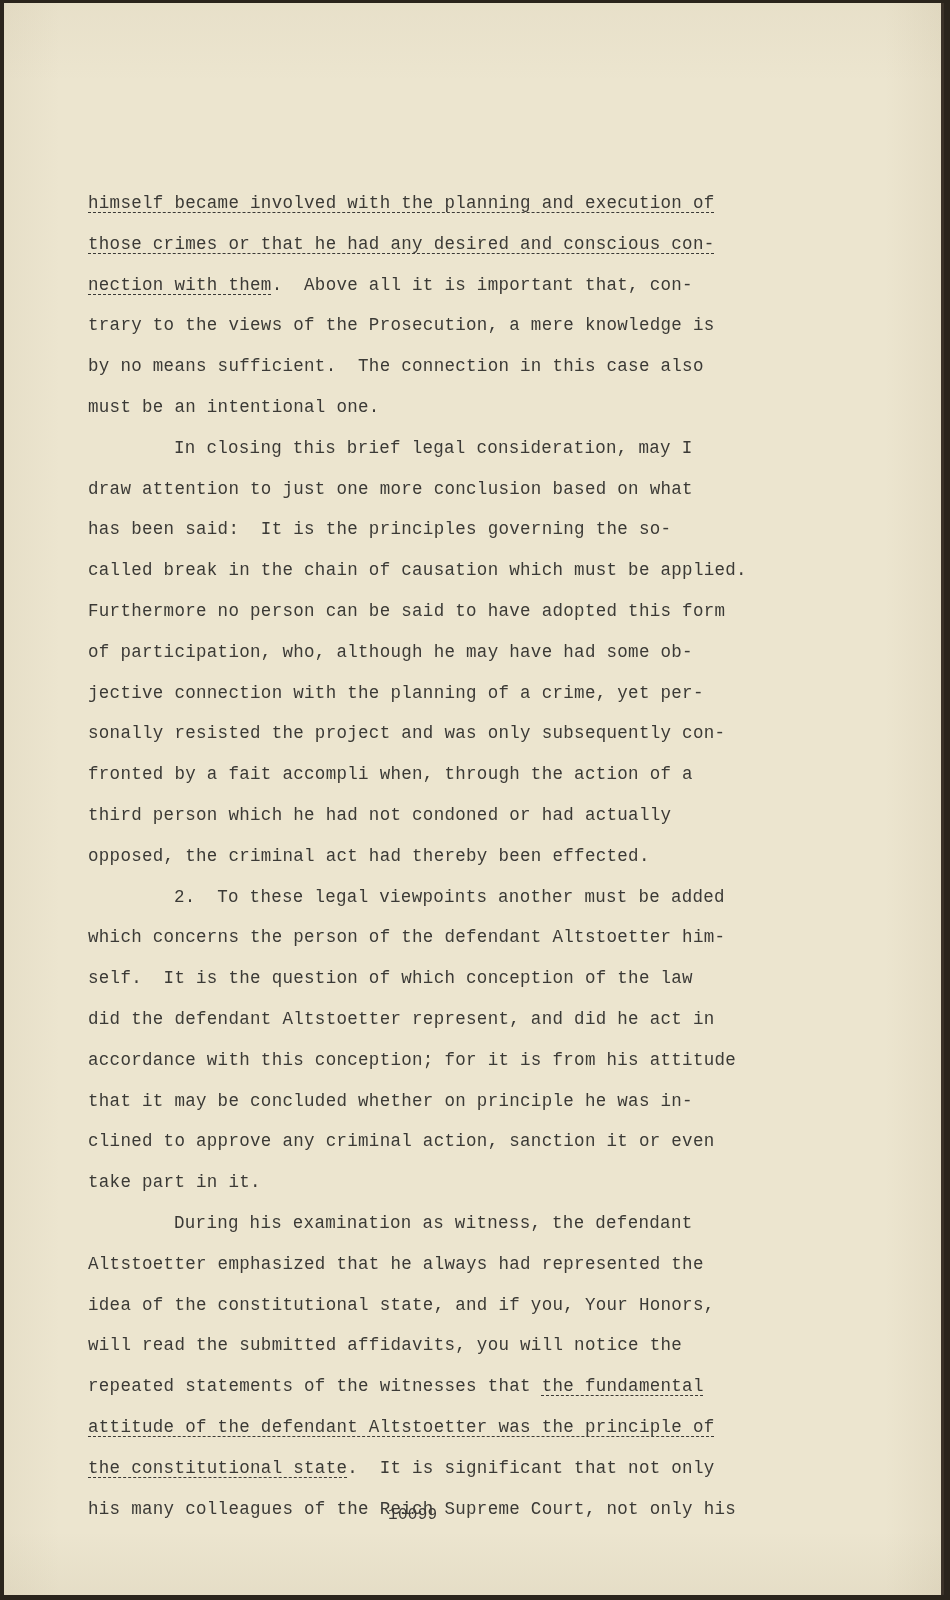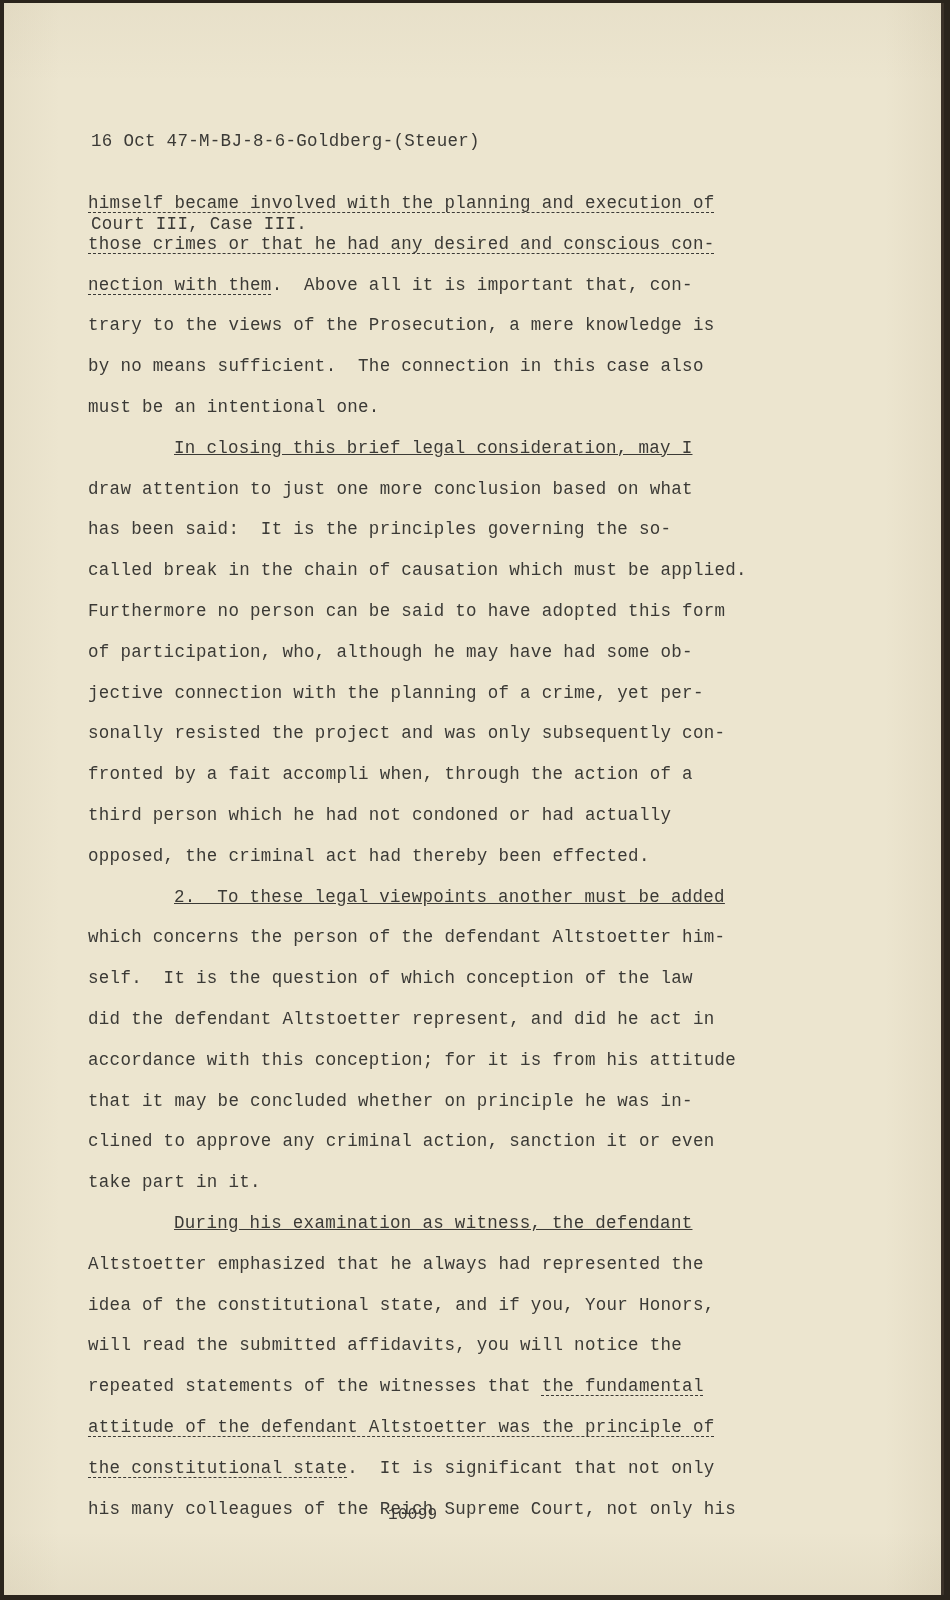--- a/index.html
+++ b/index.html
@@ -48,21 +48,20 @@
       top: 180px;
       width: 780px;
     }
     .line {
       display: block;
       height: 40.8px;
       line-height: 40.8px;
     }
     .indent {
       padding-left: 86px;
-      text-decoration: underline;
     }
     .u {
       text-decoration: underline;
       text-decoration-style: dashed;
       text-underline-offset: 4px;
       text-decoration-thickness: 1px;
     }
     .u-solid {
       text-underline-offset: 4px;
       text-decoration-thickness: 1px;
@@ -81,21 +80,17 @@
       height: 1600px;
       background: #2b251d;
     }
   </style>
 </head>
 <body>
 
 <div class="edge-shadow-left"></div>
 <div class="page">
 
-  <div class="header typed">
-    <span class="line">16 Oct 47-M-BJ-8-6-Goldberg-(Steuer)</span>
-    <span class="line">Court III, Case III.</span>
-  </div>
 
   <div class="body typed" id="doc-body"><div><span class="line"><span class="u">himself became involved with the planning and execution of</span></span><span class="line"><span class="u">those crimes or that he had any desired and conscious con-</span></span><span class="line"><span class="u">nection with them</span><span>.  Above all it is important that, con-</span></span><span class="line"><span>trary to the views of the Prosecution, a mere knowledge is</span></span><span class="line"><span>by no means sufficient.  The connection in this case also</span></span><span class="line"><span>must be an intentional one.</span></span></div><div><span class="line indent"><span>In closing this brief legal consideration, may I</span></span><span class="line"><span>draw attention to just one more </span><span class="u-solid">conclusion</span><span> based on what</span></span><span class="line"><span>has been said:  It is the principles governing the so-</span></span><span class="line"><span>called break in the chain of causation which must be applied.</span></span><span class="line"><span>Furthermore no person can be said to have adopted this form</span></span><span class="line"><span>of participation, who, although he may have had some ob-</span></span><span class="line"><span>jective connection with the planning of a crime, yet per-</span></span><span class="line"><span>sonally resisted the project and was only subsequently con-</span></span><span class="line"><span>fronted by a fait accompli when, through the action of a</span></span><span class="line"><span>third person which he had not condoned or had actually</span></span><span class="line"><span>opposed, the criminal act had thereby been effected.</span></span></div><div><span class="line indent"><span>2.  To these legal viewpoints another must be added</span></span><span class="line"><span>which concerns the person of the defendant Altstoetter him-</span></span><span class="line"><span>self.  It is the question of which conception of the law</span></span><span class="line"><span>did the defendant Altstoetter represent, and did he act in</span></span><span class="line"><span>accordance with this conception; for it is from his attitude</span></span><span class="line"><span>that it may be concluded whether on principle he was in-</span></span><span class="line"><span>clined to approve any criminal action, sanction it or even</span></span><span class="line"><span>take part in it.</span></span></div><div><span class="line indent"><span>During his examination as witness, the defendant</span></span><span class="line"><span>Altstoetter emphasized that he always had represented the</span></span><span class="line"><span>idea of the constitutional state, and if you, Your Honors,</span></span><span class="line"><span>will read the submitted affidavits, you will notice the</span></span><span class="line"><span>repeated statements of the witnesses that </span><span class="u">the fundamental</span></span><span class="line"><span class="u">attitude of the defendant Altstoetter was the principle of</span></span><span class="line"><span class="u">the constitutional state</span><span>.  It is significant that not only</span></span><span class="line"><span>his many colleagues of the Reich Supreme Court, not only his</span></span></div></div>
 
   <div class="page-number typed">10099</div>
 </div>
 
 </body></html>

